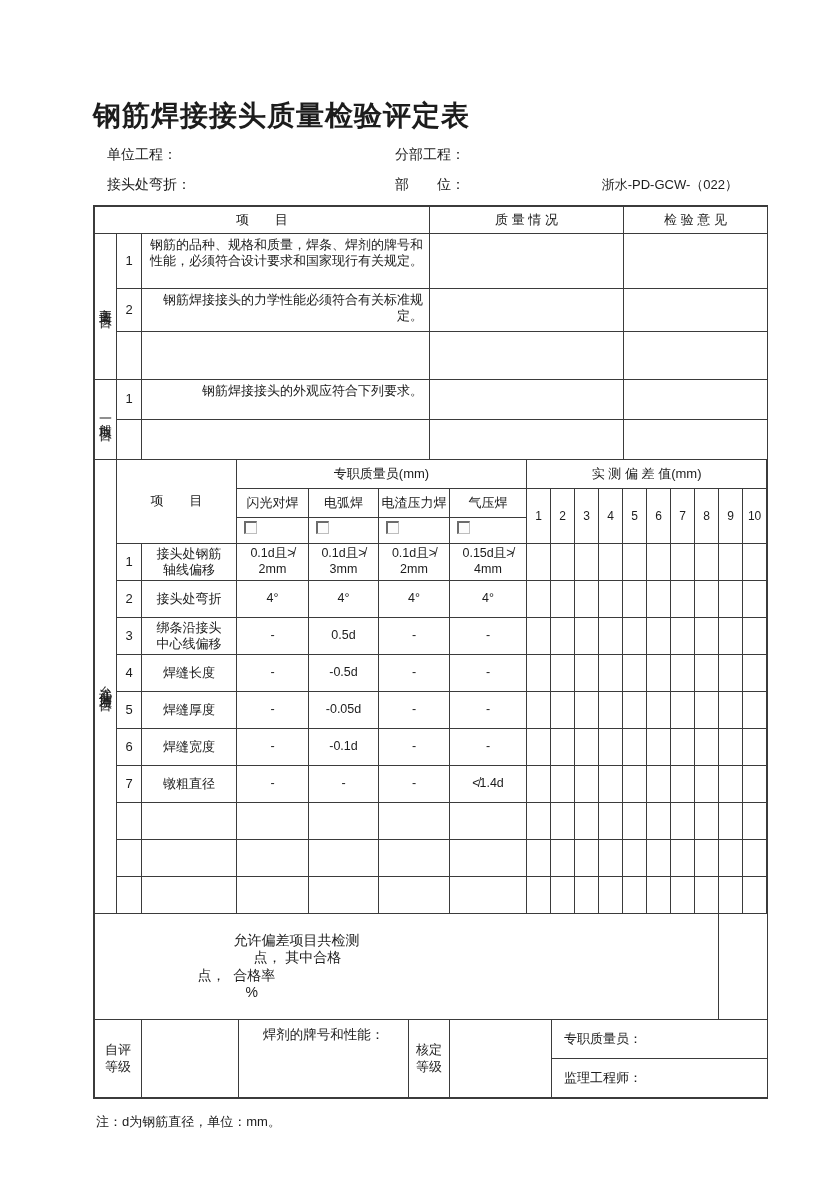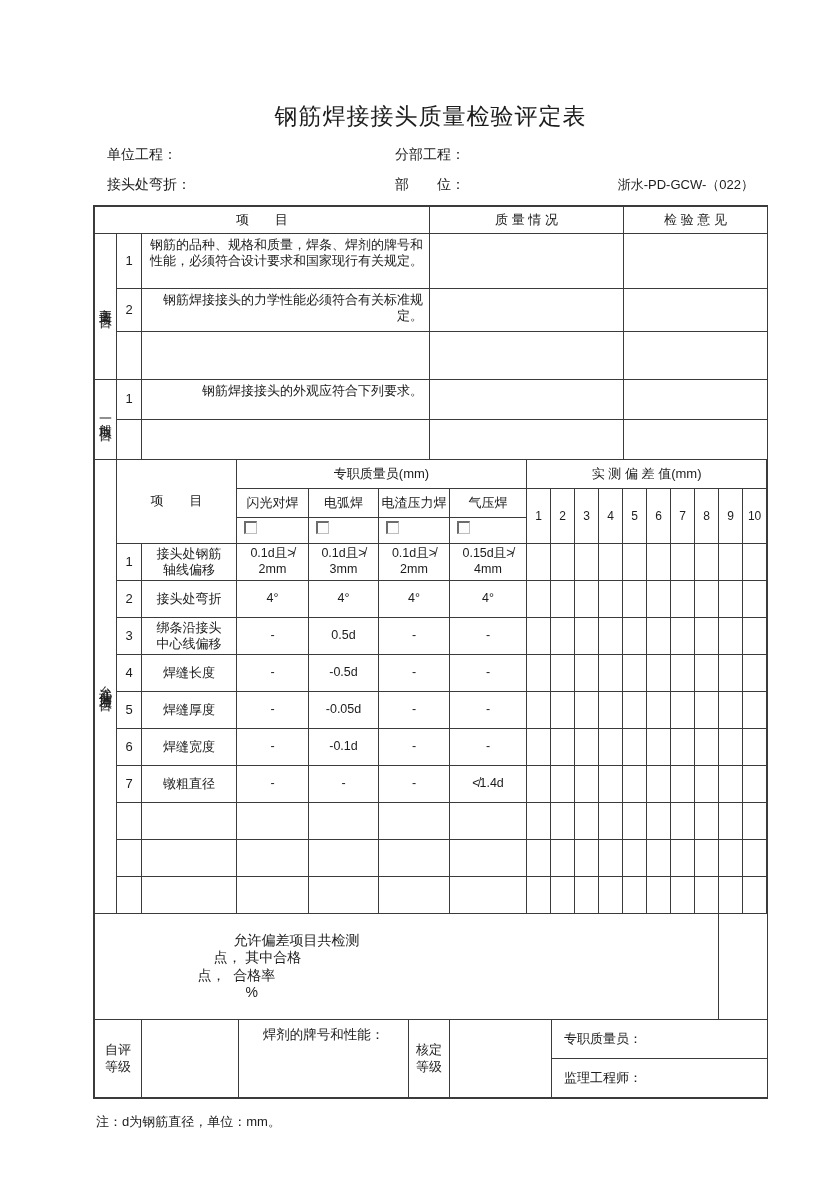--- a/index.html
+++ b/index.html
@@ -7,30 +7,30 @@
   body {
     width: 838px; height: 1186px;
     font-family: "Liberation Sans", "DejaVu Sans", sans-serif;
     color: #1c1c1c;
     position: relative;
   }
   .page { position:absolute; inset:0; background:#fff; }
   .sheet { position:absolute; left:93px; top:100px; width:675px; }
 
   .title {
-    text-align:center; font-size:23px; font-weight:normal;
+    font-size:28px; font-weight:bold;
     height:36px; line-height:32px; letter-spacing:1px;
   }
   .fields { position:relative; height:69px; font-size:14px; }
   .fields span { position:absolute; white-space:pre; }
   .f-r1 { top:10px; }
   .f-r2 { top:40px; }
   .f-c1 { left:14px; }
   .f-c2 { left:302px; }
-  .f-c3 { right:14px; font-size:13px; }
+  .f-c3 { right:30px; font-size:13px; }
 
   .tablewrap { border:1px solid #3b3b3b; background:#fff; }
   table { border-collapse:collapse; table-layout:fixed; width:100%; }
   td, th {
     border:1px solid #3b3b3b; font-size:13px; font-weight:normal;
     text-align:center; vertical-align:middle; overflow:hidden;
     padding:0; line-height:1.25;
   }
   .itext { text-align:right; vertical-align:top; padding:3px 6px 2px 8px; white-space:normal; }
   .vert {
@@ -41,21 +41,21 @@
   .val { font-size:12.5px; }
   .mnum { font-size:12px; }
   .cbcell { text-align:left; vertical-align:top; padding:3px 0 0 7px; }
   .checkbox {
     display:inline-block; width:13px; height:13px; background:#fcfcfc;
     border-top:2px solid #6b6b6b; border-left:2px solid #6b6b6b;
     border-right:1px solid #bdbdbd; border-bottom:1px solid #bdbdbd;
   }
   .sumline { text-align:left; font-size:14px; white-space:pre; }
   .sumline .s1 { margin-left:84px; }
-  .sumline .s2 { margin-left:64px; }
+  .sumline .s2 { margin-left:104px; }
   .sumline .s3 { margin-left:48px; }
   .sumline .s4 { margin-left:96px; }
   .grade2 { display:inline-block; width:2.2em; line-height:1.3; }
   .toplabel { vertical-align:top; padding-top:7px; font-size:13.5px; }
   .signcell { text-align:left; padding-left:12px; }
   .note { margin-top:14px; margin-left:3px; font-size:13px; text-align:left; }
   .dateline { margin-top:14px; text-align:right; padding-right:46px; font-size:14px; letter-spacing:2px; }
 </style>
 </head>
 <body>

